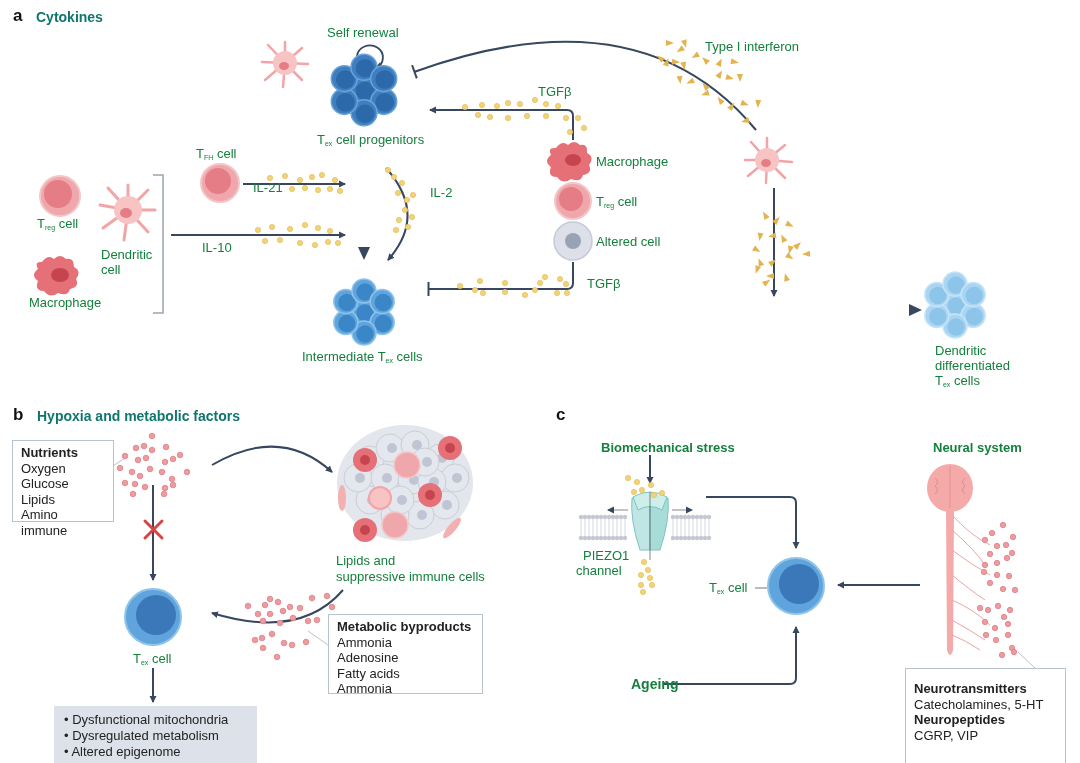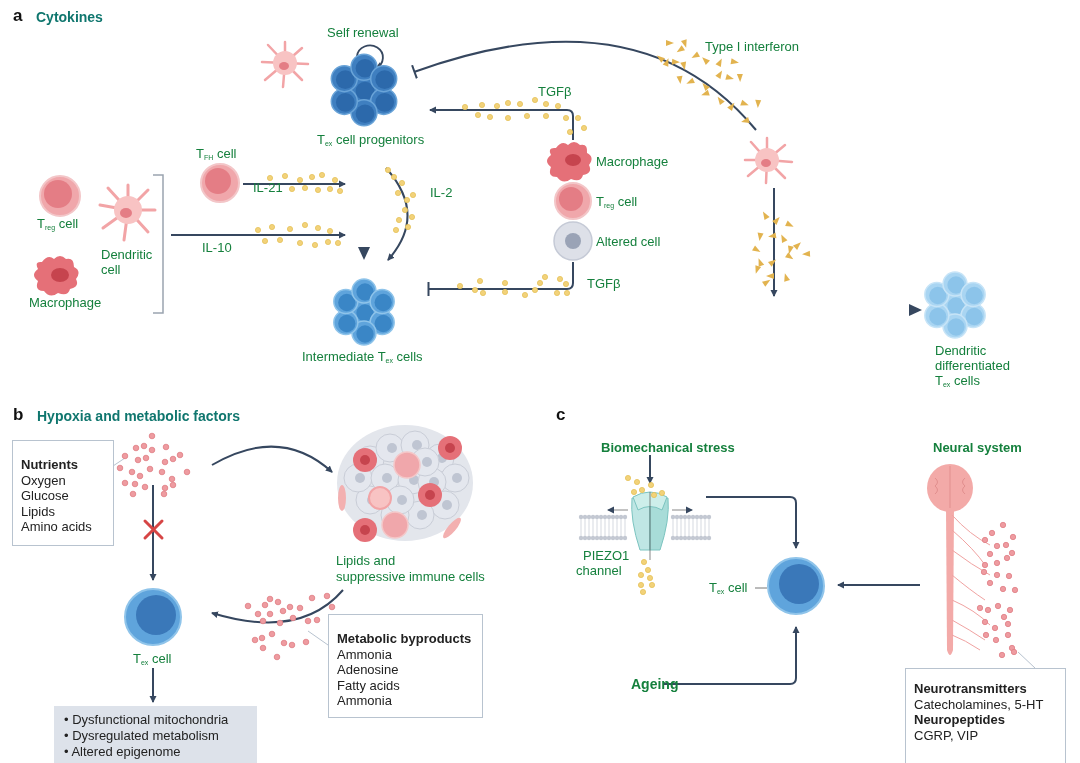--- a/index.html
+++ b/index.html
@@ -4,21 +4,21 @@
 <style>
   html, body { margin: 0; padding: 0; background: #ffffff; }
   body { width: 1080px; height: 763px; position: relative; overflow: hidden;
          font-family: "Liberation Sans", sans-serif; color: #1e1e1e; }
   #stage { position: absolute; left: 0; top: 0; width: 1080px; height: 763px; }
   .lbl { position: absolute; font-size: 13px; line-height: 15px; white-space: nowrap; color: #15803d; }
   .lbl sub { font-size: 7px; vertical-align: -2px; }
   .panel-letter { position: absolute; font-weight: bold; font-size: 17px; color: #111; }
   .panel-title { position: absolute; font-weight: bold; font-size: 14px; color: #0f766e; }
   .bold { font-weight: bold; padding-left: 23px; }
-  .box { position: absolute; background: #fff; border: 1px solid #b8c3cf; font-size: 13px; line-height: 15.5px; padding: 16px 8px; color: #222; }
+  .box { position: absolute; background: #fff; border: 1px solid #b8c3cf; font-size: 13px; line-height: 15.5px; padding: 4px 8px; color: #222; }
   .box .hd { font-weight: bold; }
   .outbox { position: absolute; background: #dde2ea; font-size: 13px; line-height: 16px; padding: 6px 10px; color: #222; }
   .outbox div::before { content: "\2022  "; }
 </style>
 </head>
 <body>
 
 <div id="stage">
 <svg width="1080" height="763" viewBox="0 0 1080 763" xmlns="http://www.w3.org/2000/svg">
   <defs>
@@ -607,21 +607,21 @@
 <span class="lbl" style="left:935px;top:373px"><span>T</span><sub>ex</sub><span> cells</span></span>
 
 
 <span class="panel-letter" style="left:13px;top:405px">b</span>
 <span class="panel-title" style="left:37px;top:408px">Hypoxia and metabolic factors</span>
 <div class="box" style="left:12px;top:440px;width:84px;height:72px">
   <div class="hd">Nutrients</div>
   <div>Oxygen</div>
   <div>Glucose</div>
   <div>Lipids</div>
-  <div>Amino acids</div>
+  <div>Amino immune</div>
 </div>
 <span class="lbl" style="left:336px;top:553px">Lipids and</span>
 <span class="lbl" style="left:336px;top:569px">suppressive immune cells</span>
 <span class="lbl" style="left:133px;top:651px"><span>T</span><sub>ex</sub><span> cell</span></span>
 <div class="box" style="left:328px;top:614px;width:137px;height:70px">
   <div class="hd">Metabolic byproducts</div>
   <div>Ammonia</div>
   <div>Adenosine</div>
   <div>Fatty acids</div>
   <div>Ammonia</div>

